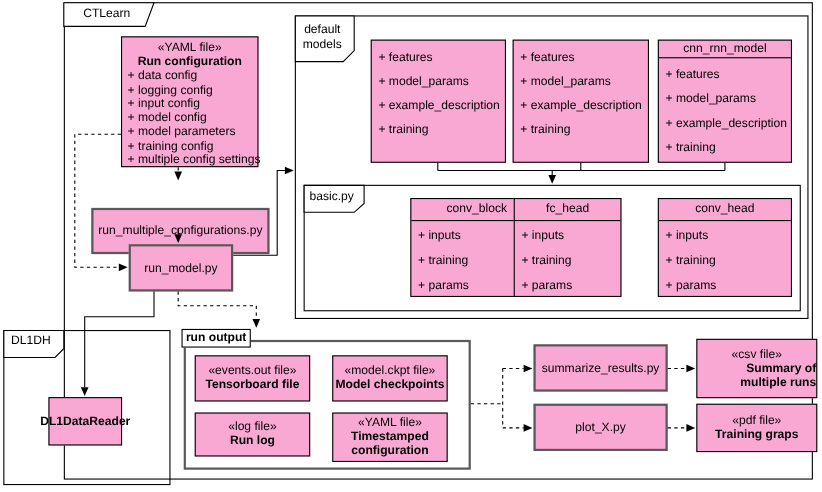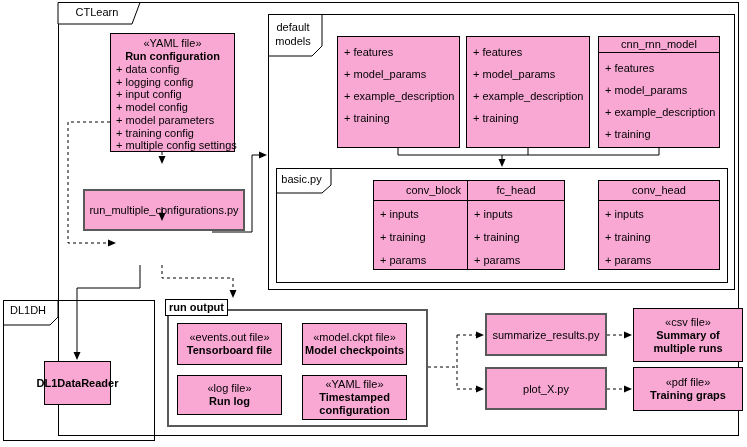--- a/index.html
+++ b/index.html
@@ -95,20 +95,23 @@
     <div class="attrs" style="padding-top:2px;line-height:23px;">
       <div class="attr">+ inputs</div>
       <div class="attr">+ training</div>
       <div class="attr">+ params</div>
     </div>
   </div>
 
   <div class="box script" style="left:83px;top:165px;width:162px;height:42px;margin-top:24px;">
     <span>run_multiple_configurations.py</span>
   </div>
+  <div class="box script" style="left:117px;top:222px;width:95px;height:43px;">
+    <span>run_model.py</span>
+  </div>
   <div class="box script" style="left:485px;top:313px;width:122px;height:43px;">
     <span>summarize_results.py</span>
   </div>
   <div class="box script" style="left:485px;top:367px;width:122px;height:43px;">
     <span>plot_X.py</span>
   </div>
 
   <div class="box" style="left:44px;top:361px;width:67px;height:44px;display:flex;align-items:center;justify-content:center;">
     <span class="fname">DL1DataReader</span>
   </div>
@@ -123,21 +126,21 @@
   </div>
   <div class="box filebox" style="left:177px;top:375px;width:105px;height:40px;">
     <span>«log file»</span>
     <span class="fname">Run log</span>
   </div>
   <div class="box filebox" style="left:302px;top:375px;width:105px;height:45px;">
     <span>«YAML file»</span>
     <span class="fname">Timestamped configuration</span>
   </div>
 
-  <div class="box filebox" style="left:633px;top:308px;width:110px;height:54px;">
+  <div class="box filebox" style="left:633px;top:308px;width:110px;height:54px;text-align:right;">
     <span>«csv file»</span>
     <span class="fname">Summary of multiple runs</span>
   </div>
   <div class="box filebox" style="left:633px;top:367px;width:110px;height:44px;">
     <span>«pdf file»</span>
     <span class="fname">Training graps</span>
   </div>
 
   <svg class="connectors" width="747" height="447" viewBox="0 0 747 447">
 

